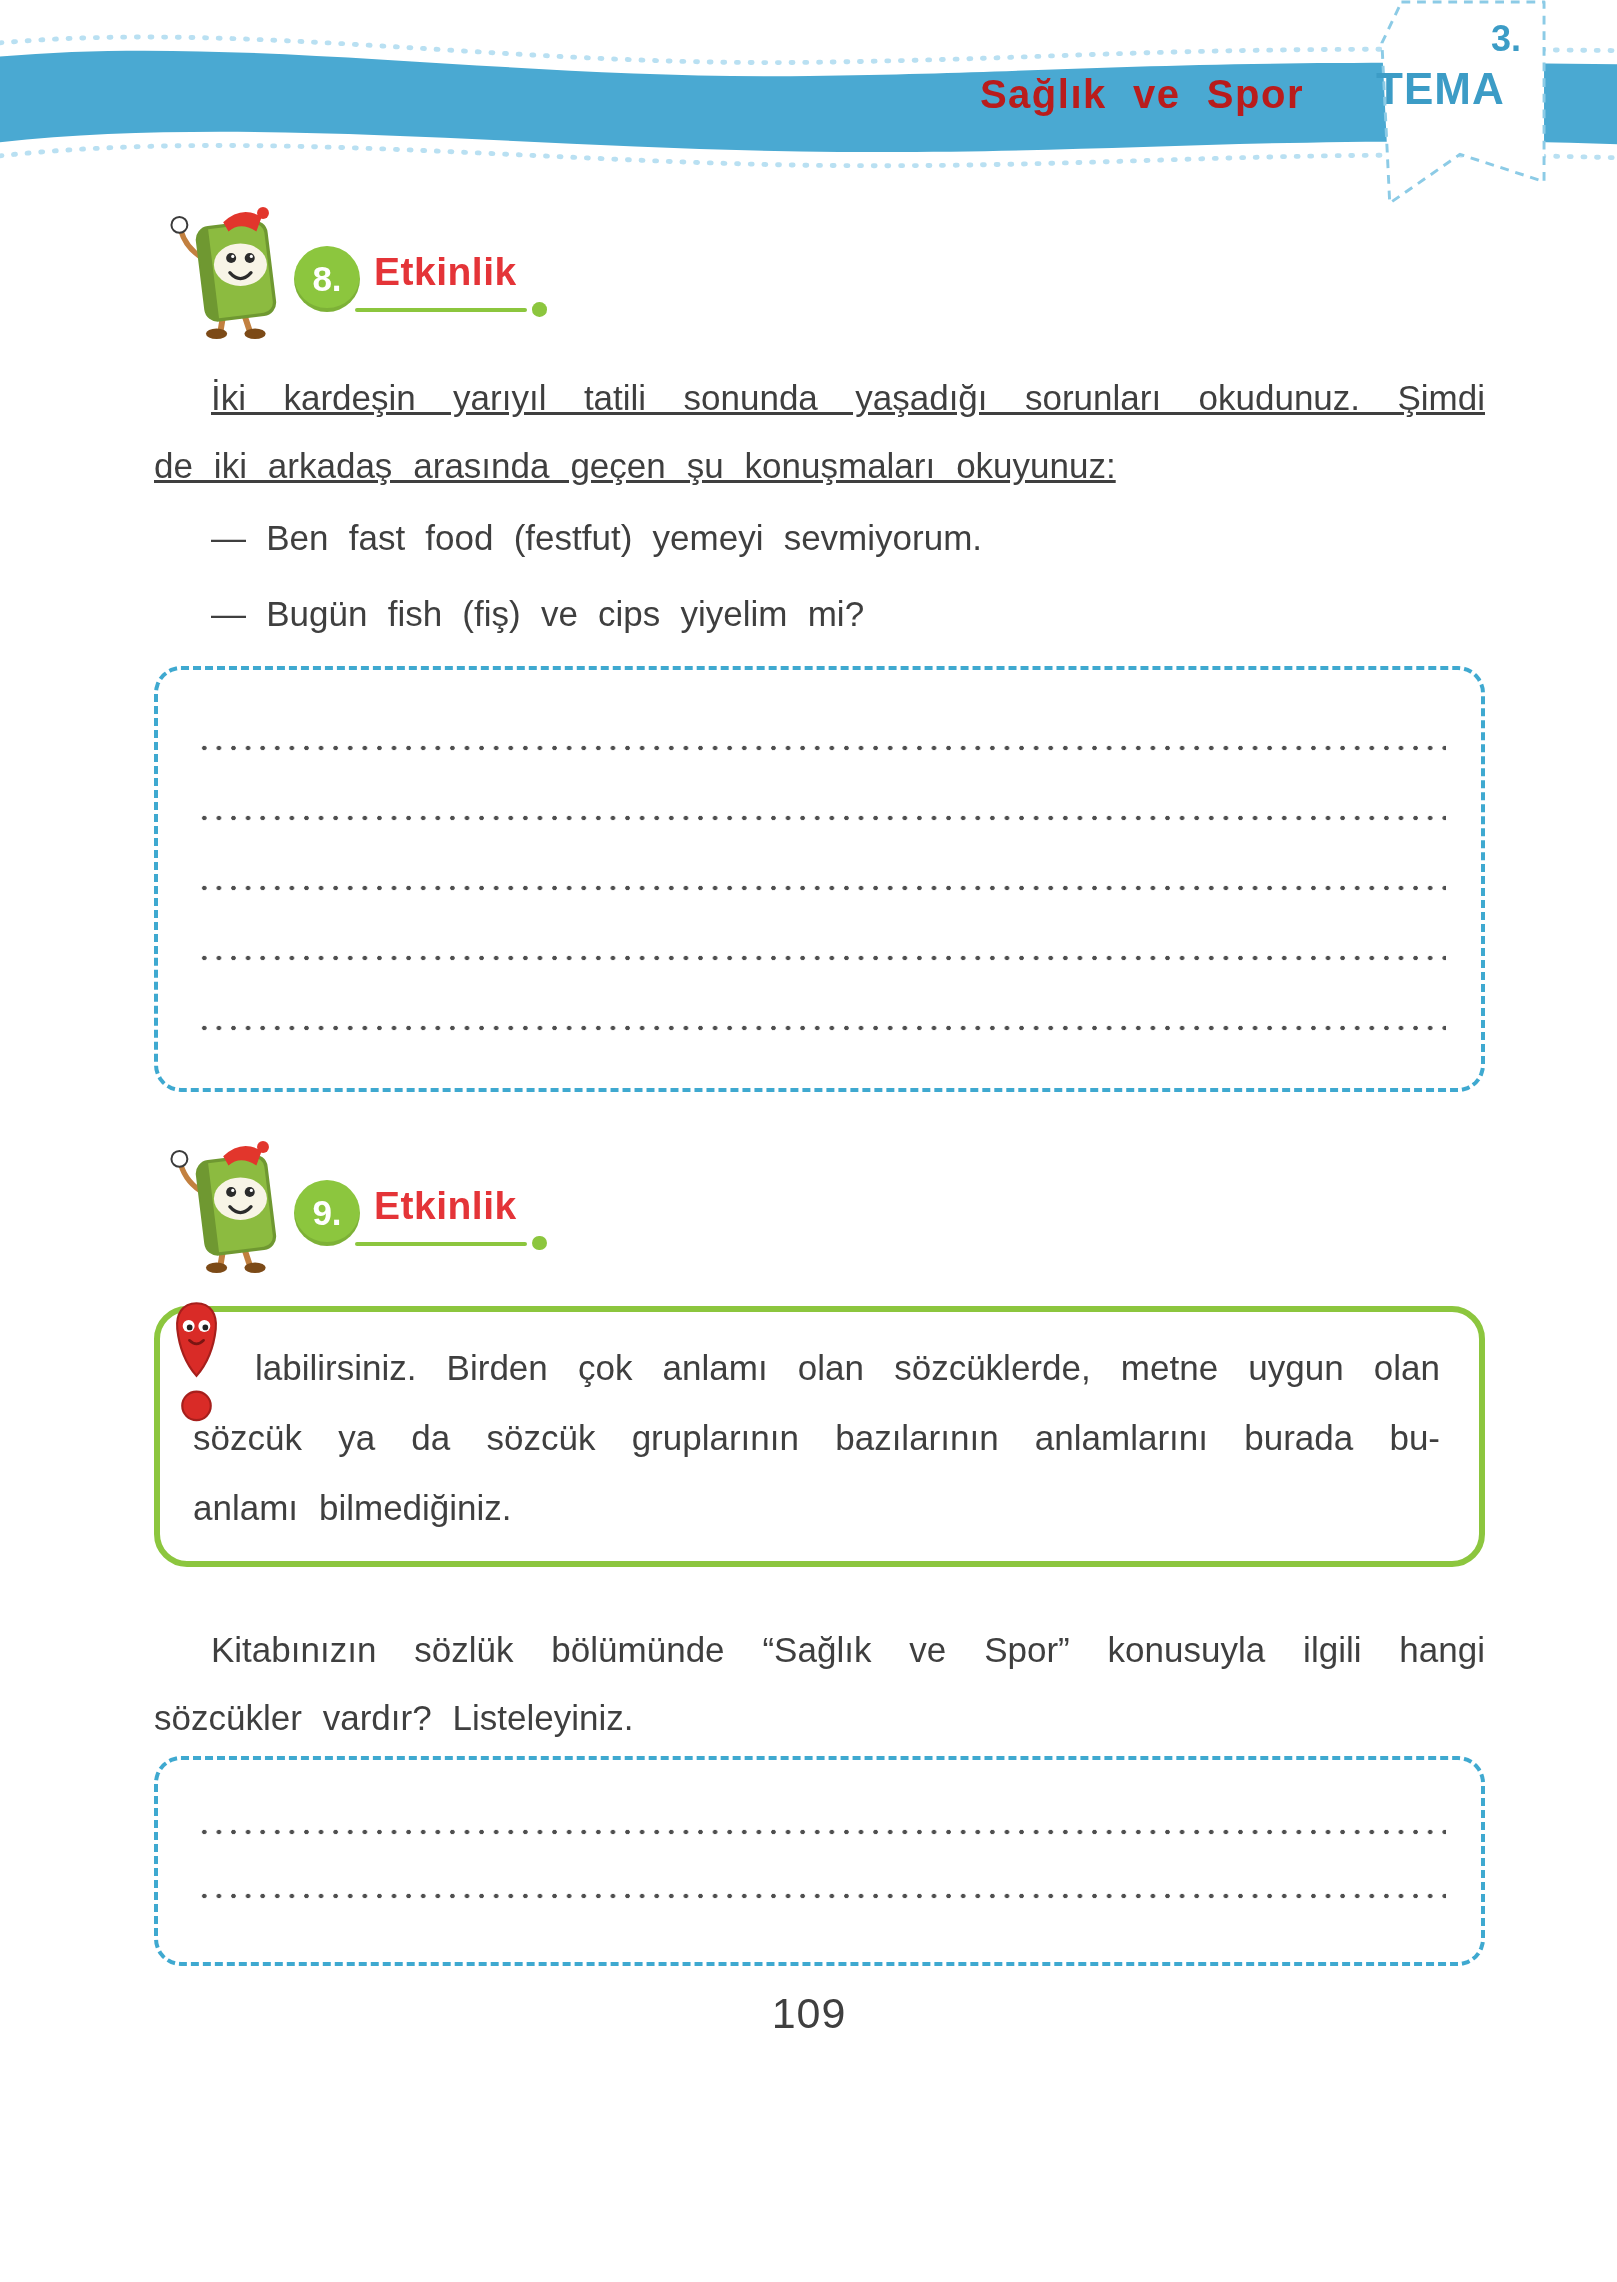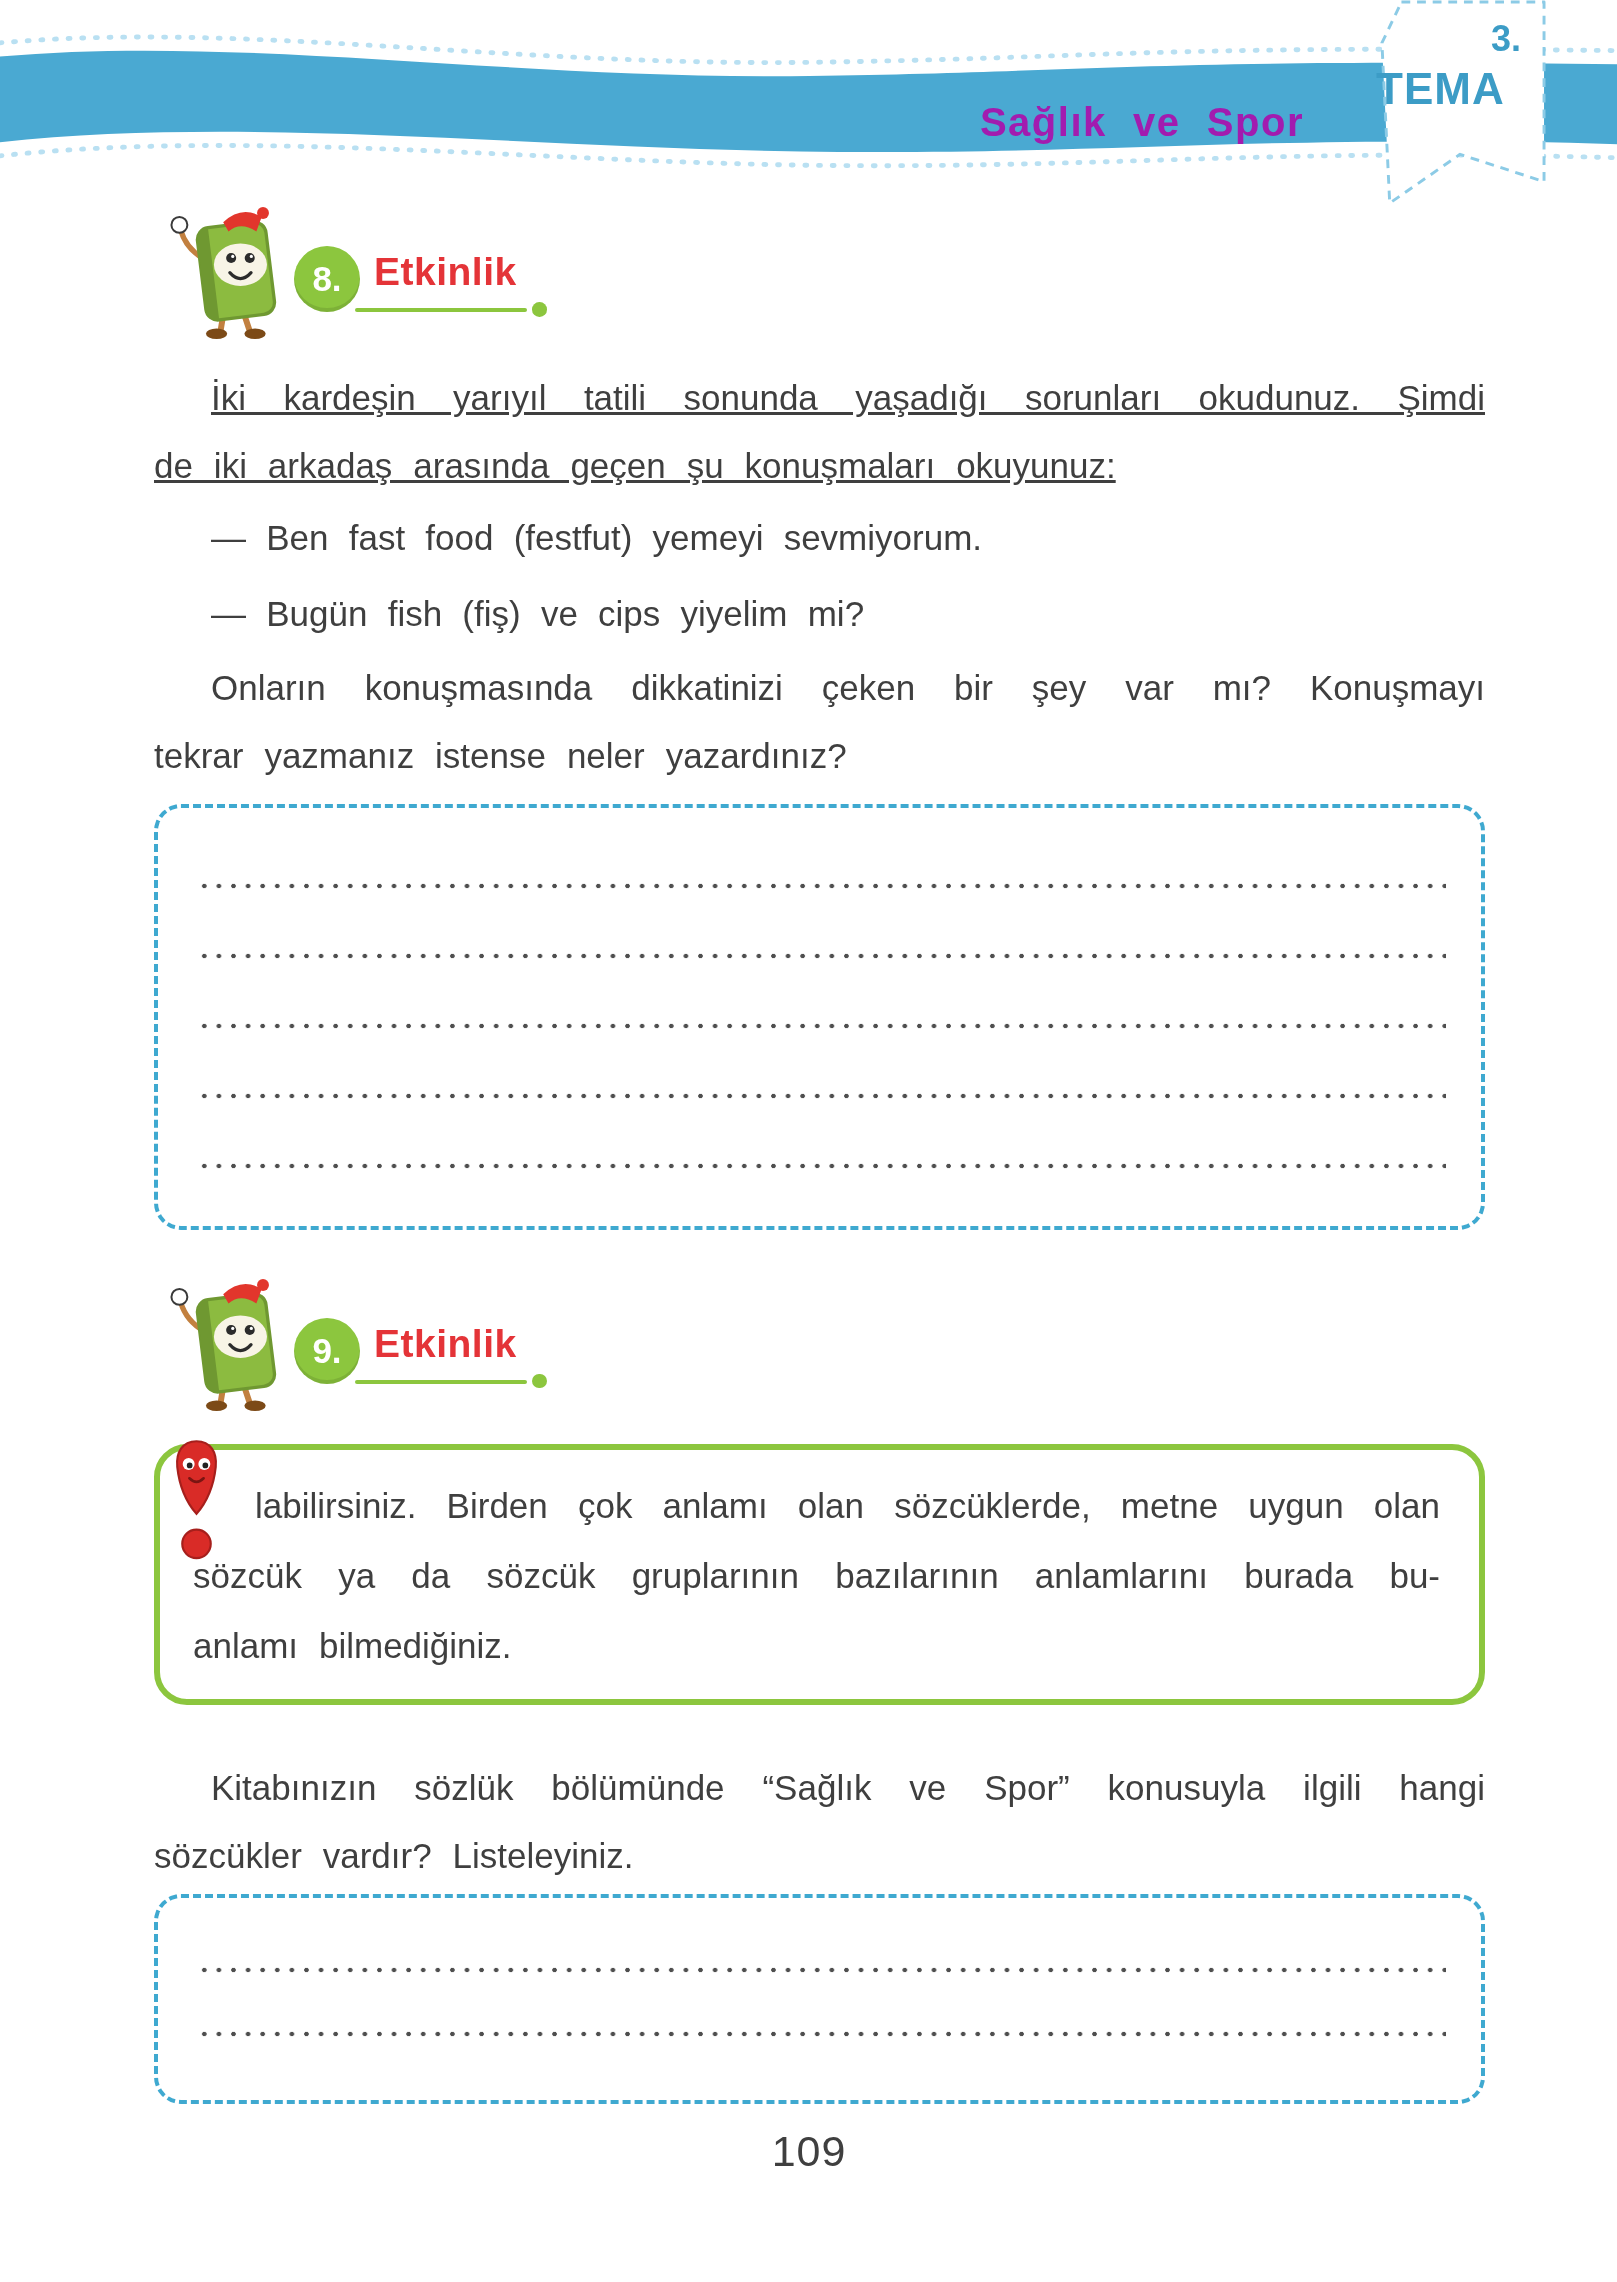--- a/index.html
+++ b/index.html
@@ -8,22 +8,22 @@
     font-family:"Liberation Sans","DejaVu Sans",sans-serif;
     color:var(--text,#3f3f3f);
     position:relative;
     overflow:hidden;
   }
 
   
   .header-band { position:absolute; top:0; left:0; width:1618px; height:224px; z-index:1; }
   .band-title {
     position:absolute; top:72px; right:314px; z-index:2;
-    font-size:40px; font-weight:bold; color:#a21caf;
-    letter-spacing:1.5px; word-spacing:13.7px;margin-top:28px;
+    font-size:40px; font-weight:bold; color:#b91c1c;
+    letter-spacing:1.5px; word-spacing:13.7px;
   }
   .badge { position:absolute; top:0; right:70px; width:172px; height:209px; z-index:3; }
   .badge svg { position:absolute; left:0; top:0; }
   .badge-number { position:absolute; top:17.6px; right:27px; font-size:36px; font-weight:bold; color:var(--badge-blue,#3c9cc6); }
   .badge-label  { position:absolute; top:64px; left:0; width:100%; text-align:left; font-size:44px; font-weight:bold; letter-spacing:1px; color:var(--badge-blue,#3c9cc6); }
 
   
   .content { position:relative; padding:0 133px 0 154px; }
 
   .activity-header { position:relative; height:138px; }
@@ -134,24 +134,20 @@
     </div>
 
     <div class="para intro">
         <div class="tline">İki kardeşin yarıyıl tatili sonunda yaşadığı sorunları okudunuz. Şimdi</div>
         <div class="tline tline-last">de iki arkadaş arasında geçen şu konuşmaları okuyunuz:</div>
       </div>
 
     <p class="dialogue">— Ben fast food (festfut) yemeyi sevmiyorum.</p>
     <p class="dialogue">— Bugün fish (fiş) ve cips yiyelim mi?</p>
 
-    <div class="para question">
-        <div class="tline">Onların konuşmasında dikkatinizi çeken bir şey var mı? Konuşmayı</div>
-        <div class="tline tline-last">tekrar yazmanız istense neler yazardınız?</div>
-      </div>
 
     <div class="answer-box box1">
         <div class="dotted-line"></div>
         <div class="dotted-line"></div>
         <div class="dotted-line"></div>
         <div class="dotted-line"></div>
         <div class="dotted-line"></div>
       </div>
   </section>
 

